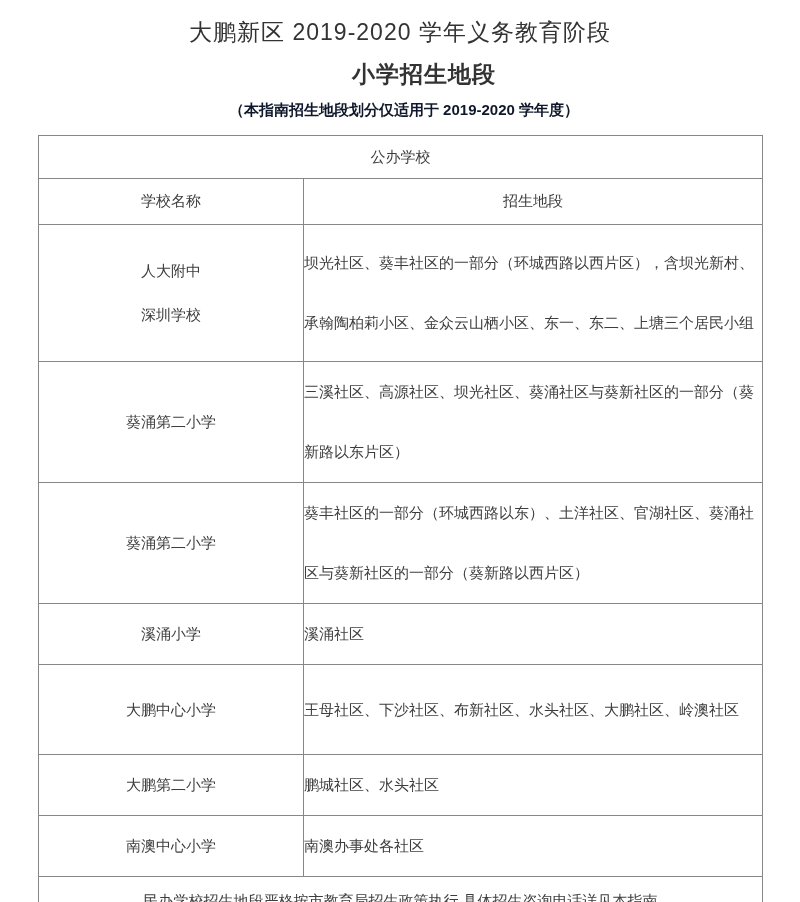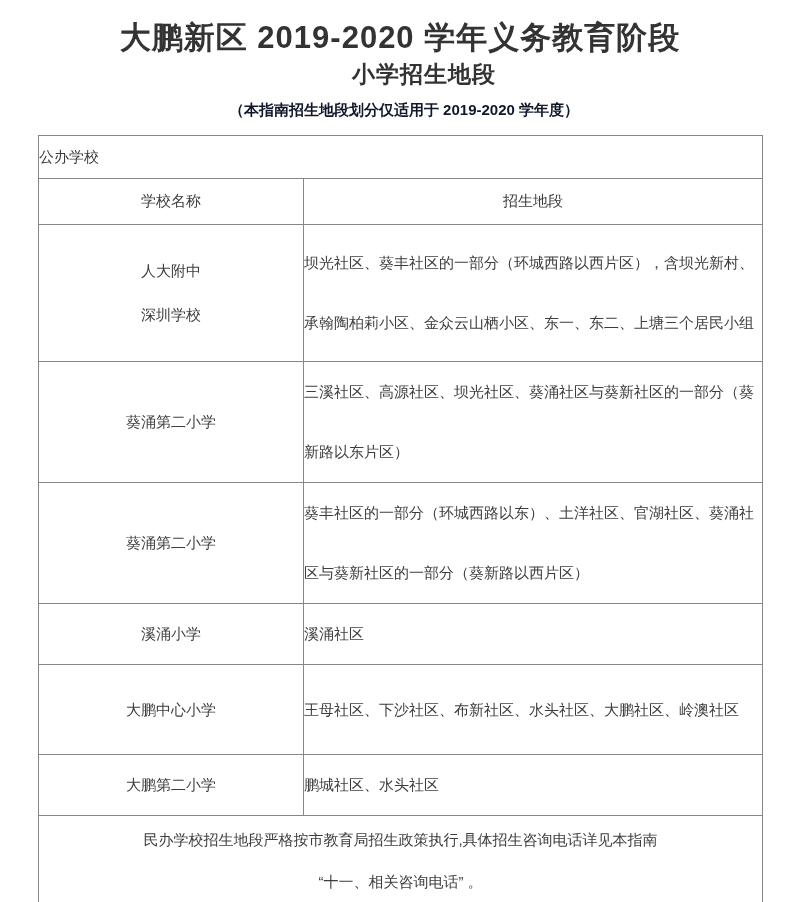--- a/index.html
+++ b/index.html
@@ -7,21 +7,21 @@
     position: relative;
     width: 800px;
     height: 902px;
     background: #ffffff;
     font-family: "Liberation Sans", sans-serif;
     color: #3d3d3d;
     overflow: hidden;
   }
   .title-line1 {
     position: absolute; top: 17px; left: 0; width: 100%;
-    text-align: center; font-size: 31px; font-weight: bold;
+    text-align: center; font-size: 23px; font-weight: normal;
     color: #333333; letter-spacing: 1px;
   }
   .title-line2 {
     position: absolute; top: 59px; left: 0; width: 100%;
     text-align: center; font-size: 23px; font-weight: bold;
     color: #333333; letter-spacing: 1px; padding-left: 24px;
   }
   .subtitle {
     position: absolute; top: 101px; left: 4px; width: 100%;
     text-align: center; font-size: 15px; font-weight: bold;
@@ -36,21 +36,21 @@
     width: 724px;
     border: 1px solid #5f5f5f;
   }
   table.zone-table td {
     border: 1px solid #878787;
     font-size: 15px;
     color: #3d3d3d;
     vertical-align: middle;
     padding: 0;
   }
-  td.section-cell   { height: 42px; }
+  td.section-cell   { height: 42px; text-align: center; }
   td.colhead-cell   { height: 45px; text-align: center; }
   td.school-cell    { text-align: center; line-height: 44px; }
   td.district-cell  { text-align: left; padding: 0 12px 0 14px; line-height: 60px; }
   tr.r-attached td  { height: 136px; margin-top: 48px; }
   tr.r-kycenter td  { height: 94px; }
   tr.r-kysecond td  { height: 101px; }
   tr.r-xichong td   { height: 42px; }
   tr.r-dpcenter td  { height: 89px; }
   tr.r-dpsecond td  { height: 44px; }
   tr.r-nanao td     { height: 53px; }
@@ -112,20 +112,24 @@
       <tr class="r-dpcenter">
         <td class="school-cell">大鹏中心小学</td>
         <td class="district-cell">王母社区、下沙社区、布新社区、水头社区、大鹏社区、岭澳社区</td>
       </tr>
 
       <tr class="r-dpsecond">
         <td class="school-cell">大鹏第二小学</td>
         <td class="district-cell">鹏城社区、水头社区</td>
       </tr>
 
+      <tr class="r-nanao">
+        <td class="school-cell">南澳中心小学</td>
+        <td class="district-cell">南澳办事处各社区</td>
+      </tr>
 
       <tr>
         <td colspan="2" class="footer-cell">
           <div>民办学校招生地段严格按市教育局招生政策执行,具体招生咨询电话详见本指南</div>
           <div>“十一、相关咨询电话” 。</div>
         </td>
       </tr>
 
     </tbody>
       </table>

